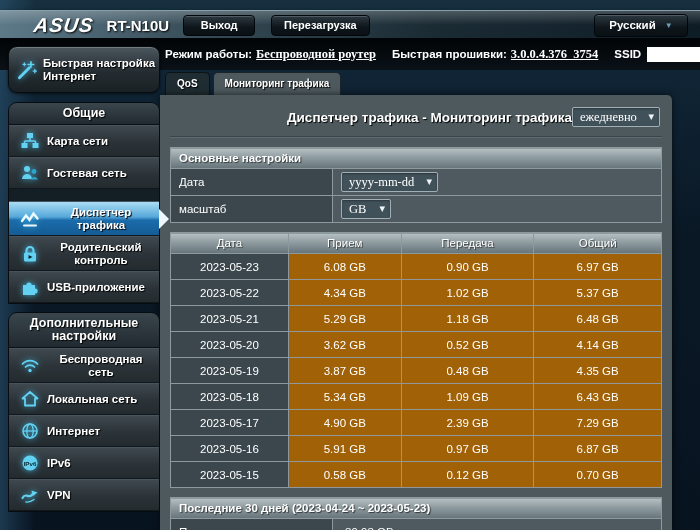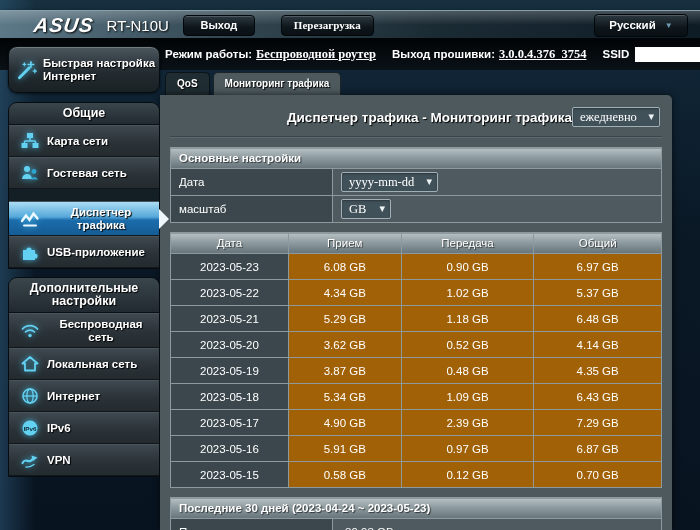--- a/index.html
+++ b/index.html
@@ -7,26 +7,26 @@
   .screen{position:relative;width:700px;height:530px;overflow:hidden;
     background:linear-gradient(90deg,rgba(45,88,119,.55),rgba(0,0,0,0) 5%),
                linear-gradient(180deg,#17303f 0%,#102536 12%,#0a1825 45%,#081320 100%);}
   
   .topbar{position:absolute;top:10px;left:0;width:100%;height:28px;display:flex;align-items:center;
     background:linear-gradient(180deg,rgba(255,255,255,.22),rgba(255,255,255,0) 50%),
                linear-gradient(90deg,#5d7988 0%,#354a55 30%,#1b2b34 62%,#0e1c26 100%);
     border-top:1px solid #86a0ab;box-shadow:0 2px 5px rgba(0,0,0,.6);}
   .asus-logo{margin-left:34px;font-weight:bold;font-style:italic;font-size:20px;color:#fff;
     letter-spacing:1px;transform:skewX(-8deg);text-shadow:1px 1px 2px #000;}
-  .model{margin-left:13px;font-size:15px;font-weight:normal;color:#fff;text-shadow:1px 1px 2px #000;}
+  .model{margin-left:13px;font-size:15px;font-weight:bold;color:#fff;text-shadow:1px 1px 2px #000;}
   .tb-btn{margin-left:14px;min-width:72px;height:21px;border-radius:4px;border:1px solid #00070b;
     background:linear-gradient(180deg,#2c3840,#0e161b 60%,#0a1014);color:#fff;font-weight:bold;
     font-size:11px;font-family:"Liberation Sans",sans-serif;cursor:pointer;
     box-shadow:inset 0 1px 0 rgba(255,255,255,.18);padding:0 12px;}
-  .tb-btn + .tb-btn{margin-left:26px;font-family:Liberation Serif, serif;}
+  .tb-btn + .tb-btn{margin-left:16px;}
   .lang{margin-left:auto;margin-right:12px;width:92px;height:21px;border-radius:4px;border:1px solid #00070b;
     background:linear-gradient(180deg,#2c3840,#0e161b 60%,#0a1014);display:flex;align-items:center;
     justify-content:center;gap:9px;color:#fff;font-weight:bold;font-size:11.5px;cursor:pointer;
     box-shadow:inset 0 1px 0 rgba(255,255,255,.18);}
   .lang .arr{color:#6f9cb3;font-size:8px;}
   
   .statusbar{position:absolute;top:38px;left:0;width:100%;height:32px;display:flex;align-items:center;
     background:linear-gradient(180deg,#010406,#0a1117);}
   .status-text{margin-left:165px;font-size:11.5px;color:#fff;display:flex;align-items:center;white-space:nowrap;}
   .status-text b{font-weight:bold;margin-right:4px;}
@@ -93,21 +93,21 @@
     <div class="lang">
       <span>Русский</span>
       <span class="arr">▼</span>
     </div>
   </div>
 
   <div class="statusbar">
     <div class="status-text">
       <b>Режим работы:</b>
       <a>Беспроводной роутер</a>
-      <b>Выход прошивки:</b>
+      <b>Быстрая прошивки:</b>
       <a>3.0.0.4.376_3754</a>
       <b>SSID</b>
       <span class="ssid-box"></span>
     </div>
 
   </div>
 
   <div class="sidebar">
     <div class="quick-setup">
       <span class="nav-icon">
@@ -153,20 +153,30 @@
       <div class="nav-item active">
         <span class="nav-icon">
           <svg width="20" height="20" viewBox="0 0 20 20" stroke="#eef8ff" fill="none" stroke-linecap="round">
               <path d="M2 12 L6 6.5 L9.5 11 L13.5 4.5 L17.5 9.5" stroke-width="2.4"></path>
               <path d="M4 16.5 H16" stroke-width="2"></path>
             </svg>
         </span>
         <span class="nav-label">Диспетчер трафика</span>
       </div>
 
+      <div class="nav-item">
+        <span class="nav-icon">
+          <svg width="20" height="20" viewBox="0 0 20 20">
+              <path d="M6.5 9 V6.5 a3.5 3.5 0 0 1 7 0 V9" stroke="#63d2f2" stroke-width="2.2" fill="none"></path>
+              <rect x="4" y="8.5" width="12" height="9" rx="1.5" fill="#63d2f2"></rect>
+              <polygon points="8.5,11 12.5,13 8.5,15" fill="#0c2733"></polygon>
+            </svg>
+        </span>
+        <span class="nav-label">Родительский контроль</span>
+      </div>
 
       <div class="nav-item">
         <span class="nav-icon">
           <svg width="20" height="20" viewBox="0 0 20 20">
               <path d="M3 8 h3.4 a2.6 2.6 0 1 1 5.2 0 H15 v3.4 a2.6 2.6 0 1 1 0 5.2 V18 H3 Z" fill="#63d2f2"></path>
             </svg>
         </span>
         <span class="nav-label">USB-приложение</span>
       </div>
     </div>

